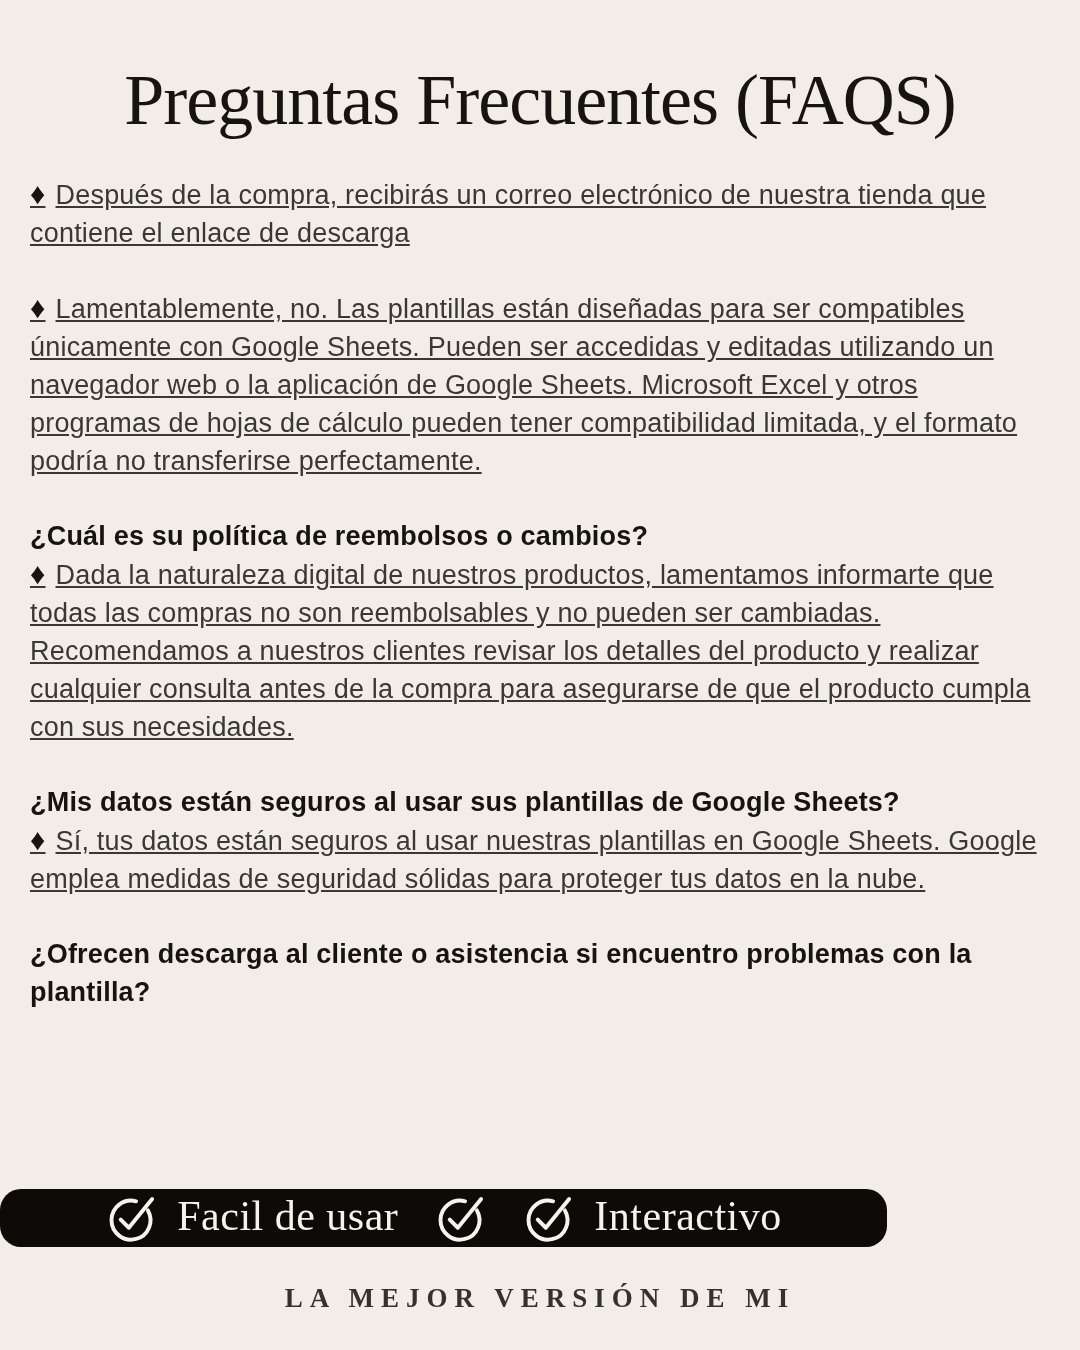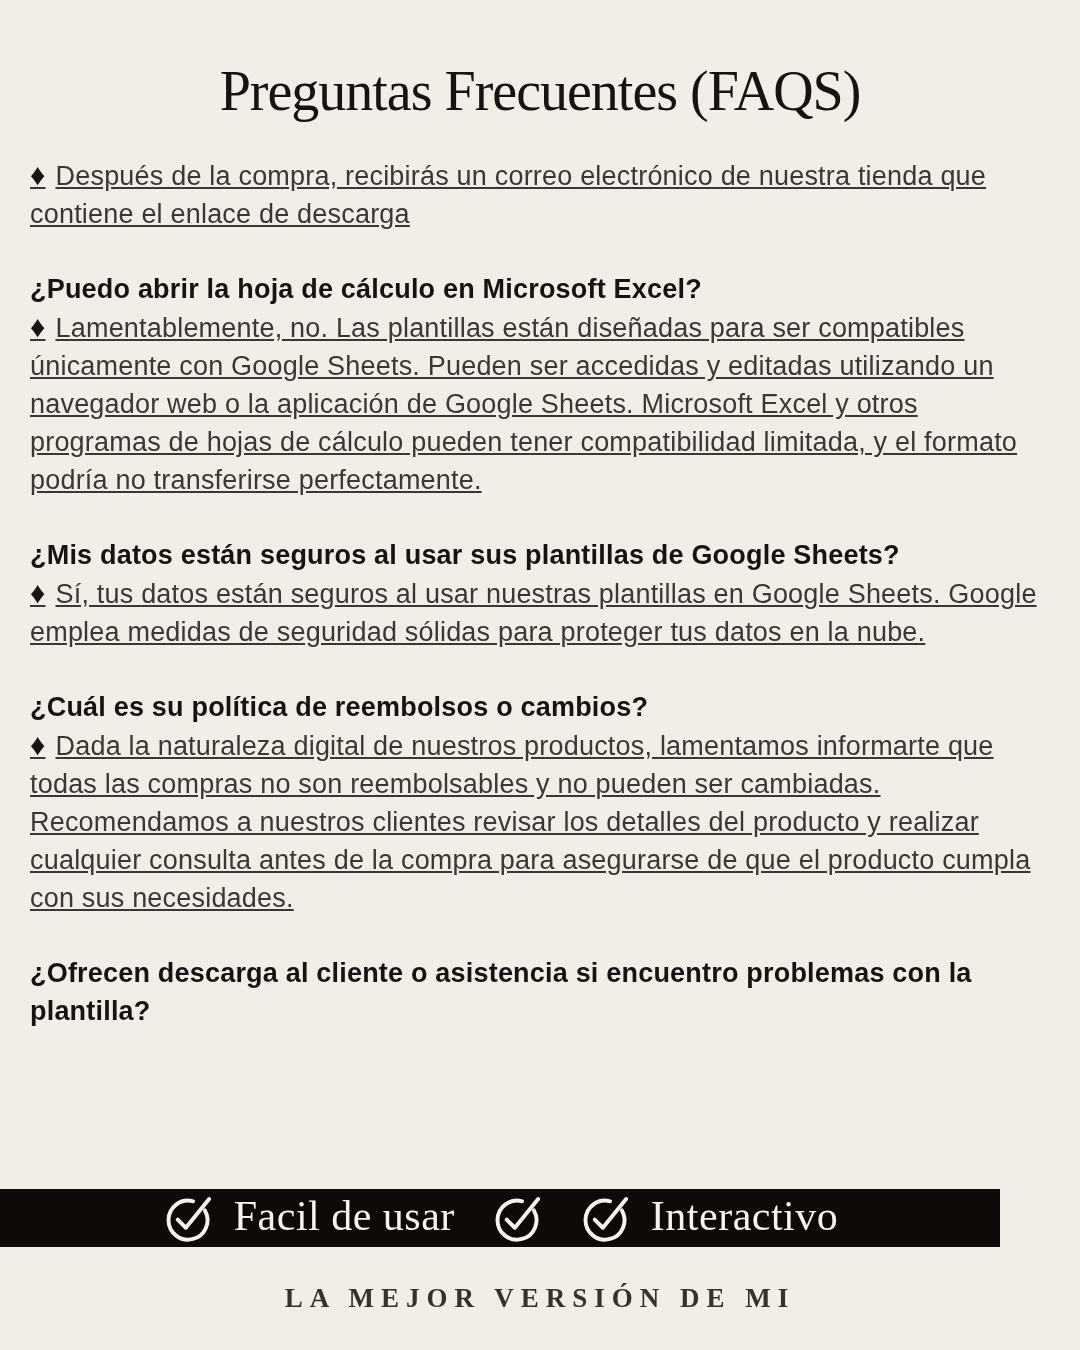--- a/index.html
+++ b/index.html
@@ -22,21 +22,21 @@
     display:flex;flex-direction:column;
     overflow:hidden;
   }
   .content{
     padding:58px 30px 0 30px;
     flex:1 1 auto;
   }
   .page-title{
     font-family:"Liberation Serif","DejaVu Serif",serif;
     font-weight:400;
-    font-size:56px;
+    font-size:72px;
     line-height:1.18;
     color:var(--heading);
     text-align:center;
     margin-bottom:32px;
     white-space:nowrap;
     letter-spacing:-1px;
   }
   .faq-item{margin-bottom:37px;}
   .faq-question{
     font-size:27px;
@@ -54,28 +54,29 @@
     max-width:1025px;
     text-decoration:underline;
   }
   .bullet{
     color:#171411;
     font-size:30px;
     margin-right:10px;
     line-height:38px;
   }
   .features-bar{
-    width:1000px;
+    width:887px;
     height:58px;
     background:var(--bar-background);
     display:flex;
     align-items:center;
     justify-content:center;
     gap:36px;
     flex:0 0 auto;
+    border-radius:21px;
   }
   .feature-item{
     display:flex;
     align-items:center;
     gap:20px;
   }
   .feature-icon{
     width:52px;height:52px;
     display:block;
     flex:0 0 auto;
@@ -109,32 +110,31 @@
 <div class="page">
   <div class="content">
 
     <h1 class="page-title">Preguntas Frecuentes (FAQS)</h1>
 
     <div class="faq-item">
       <div class="faq-answer"><span class="bullet">♦</span><span>Después de la compra, recibirás un correo electrónico de nuestra tienda que contiene el enlace de descarga</span></div>
     </div>
 
     <div class="faq-item">
-      <div class="faq-question">¿Puedo abrir la hoja de cálculo en Microsoft Excel?</div>
       <div class="faq-answer"><span class="bullet">♦</span><span>Lamentablemente, no. Las plantillas están diseñadas para ser compatibles únicamente con Google Sheets. Pueden ser accedidas y editadas utilizando un navegador web o la aplicación de Google Sheets. Microsoft Excel y otros programas de hojas de cálculo pueden tener compatibilidad limitada, y el formato podría no transferirse perfectamente.</span></div>
+    </div>
+
+    <div class="faq-item">
+      <div class="faq-question">¿Cuál es su política de reembolsos o cambios?</div>
+      <div class="faq-answer"><span class="bullet">♦</span><span>Dada la naturaleza digital de nuestros productos, lamentamos informarte que todas las compras no son reembolsables y no pueden ser cambiadas. Recomendamos a nuestros clientes revisar los detalles del producto y realizar cualquier consulta antes de la compra para asegurarse de que el producto cumpla con sus necesidades.</span></div>
     </div>
 
     <div class="faq-item">
       <div class="faq-question">¿Mis datos están seguros al usar sus plantillas de Google Sheets?</div>
       <div class="faq-answer"><span class="bullet">♦</span><span>Sí, tus datos están seguros al usar nuestras plantillas en Google Sheets. Google emplea medidas de seguridad sólidas para proteger tus datos en la nube.</span></div>
-    </div>
-
-    <div class="faq-item">
-      <div class="faq-question">¿Cuál es su política de reembolsos o cambios?</div>
-      <div class="faq-answer"><span class="bullet">♦</span><span>Dada la naturaleza digital de nuestros productos, lamentamos informarte que todas las compras no son reembolsables y no pueden ser cambiadas. Recomendamos a nuestros clientes revisar los detalles del producto y realizar cualquier consulta antes de la compra para asegurarse de que el producto cumpla con sus necesidades.</span></div>
     </div>
 
     <div class="faq-item">
       <div class="faq-question">¿Ofrecen descarga al cliente o asistencia si encuentro problemas con la plantilla?</div>
     </div>
 
   </div>
 
   <div class="features-bar">
     <div class="feature-item">

